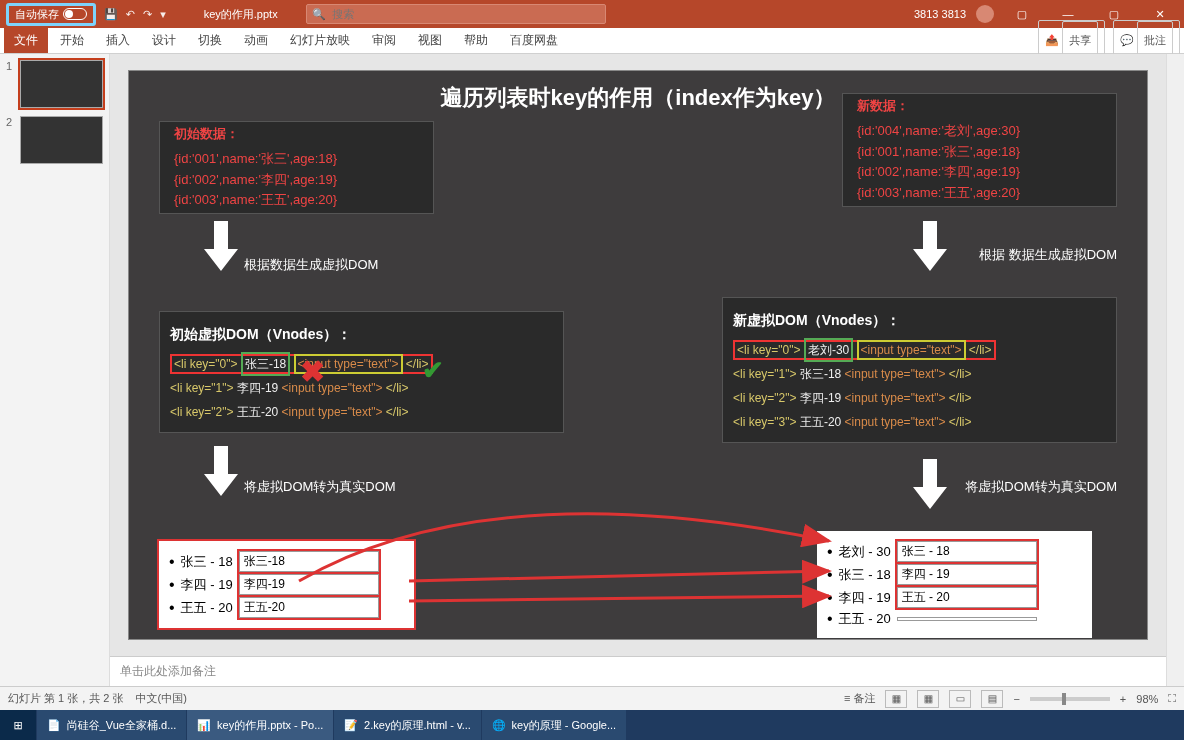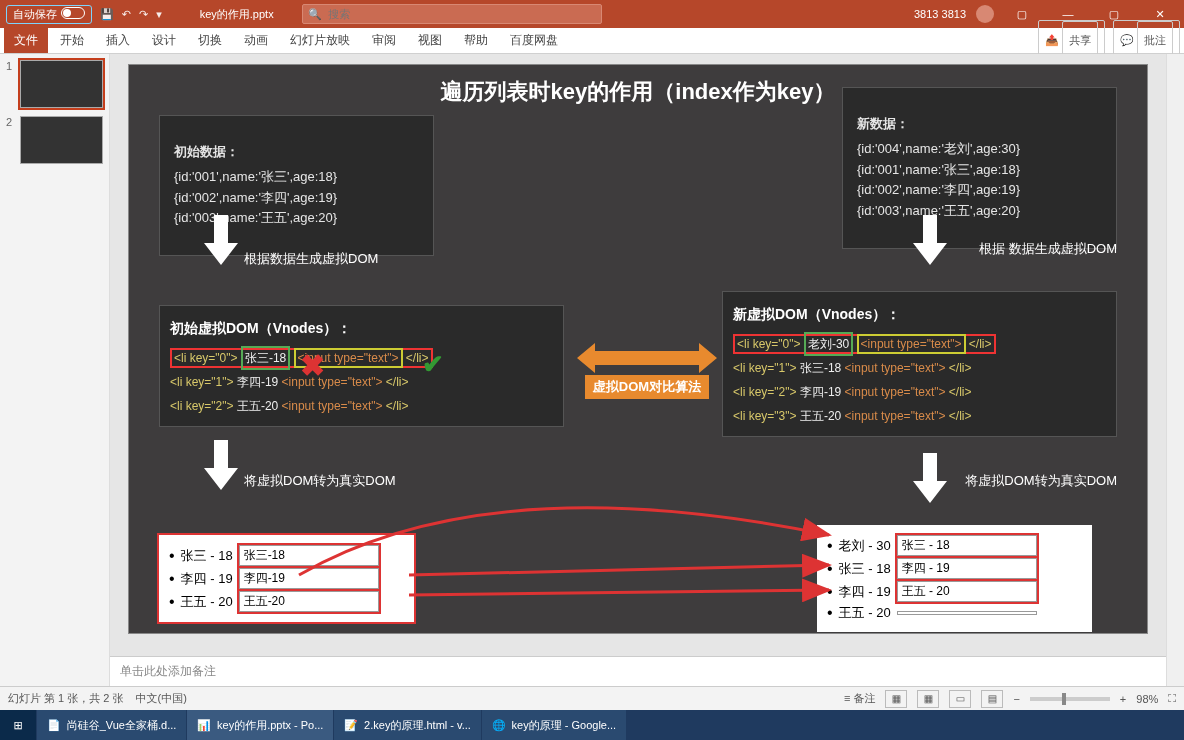--- a/index.html
+++ b/index.html
@@ -1,40 +1,40 @@
 <!DOCTYPE html>
 <html><head>
 <meta charset="utf-8">
 <style>
 *{box-sizing:border-box;margin:0;padding:0;font-family:"Microsoft YaHei","Segoe UI",sans-serif}
 body{width:1184px;height:740px;overflow:hidden;background:#fff;display:flex;flex-direction:column}
 .titlebar{height:28px;background:#b6472a;display:flex;align-items:center;color:#fff;font-size:11px;padding:0 6px;gap:8px}
-.titlebar .auto{border:1px solid #7dd3fc;border-radius:3px;padding:1px 6px;display:flex;gap:4px}
+.titlebar .auto{border:3px solid #7dd3fc;border-radius:3px;padding:1px 6px;display:flex;align-items:center;gap:4px}
 .titlebar .tool{opacity:.9;cursor:pointer}
 .titlebar .fname{flex:0 0 auto;margin-left:30px}
 .titlebar .search{flex:0 0 300px;height:20px;background:#ca6b52;border:1px solid #d88873;border-radius:2px;display:flex;align-items:center;padding:0 6px;gap:6px;margin:0 20px}
 .titlebar .search input{background:transparent;border:none;color:#fff;font-size:11px;outline:none;width:100%}
 .titlebar .rgrp{margin-left:auto;display:flex;align-items:center;gap:10px}
 .titlebar .winbtn{width:36px;height:28px;display:flex;align-items:center;justify-content:center}
 .ribbon-tabs{height:26px;background:#fff;border-bottom:1px solid #d0d0d0;display:flex;align-items:center;font-size:12px;padding:0 4px;gap:2px}
 .ribbon-tabs .tab{padding:4px 10px;color:#444;cursor:pointer}
 .ribbon-tabs .tab.file{background:#b6472a;color:#fff}
 .ribbon-tabs .rside{margin-left:auto;display:flex;gap:8px;font-size:11px;color:#555}
 .ribbon-tabs .rside span{border:1px solid #ccc;padding:12px 6px;border-radius:2px}
 .maincols{flex:1;display:flex;min-height:0}
 .thumbs{width:110px;background:#f3f3f3;border-right:1px solid #ddd;padding:6px;display:flex;flex-direction:column;gap:8px;overflow:hidden}
 .thumb-wrap{display:flex;gap:4px}
 .thumb-num{font-size:11px;color:#666;width:10px}
 .thumb{width:84px;height:48px;background:#333;border:1px solid #aaa}
 .thumb.active{outline:2px solid #c43e1c}
 .editor{flex:1;display:flex;flex-direction:column;background:#e6e6e6;min-width:0}
-.slide-wrap{flex:1;display:flex;align-items:flex-start;justify-content:center;padding:10px;min-height:0}
+.slide-wrap{flex:1;display:flex;align-items:center;justify-content:center;padding:10px;min-height:0}
 .slide{width:1020px;height:570px;background:#3e3c3d;position:relative;color:#fff;font-size:12px;border:1px solid #888}
 .slide-title{position:absolute;top:12px;left:0;right:0;text-align:center;font-size:22px;font-weight:bold}
-.databox{position:absolute;background:#2a2a2a;border:1px solid #555;padding:26px 14px;font-family:Consolas,monospace;font-size:13px;line-height:1.6;color:#e5e5e5}
+.databox{position:absolute;background:#2a2a2a;border:1px solid #555;padding:2px 14px;font-family:Consolas,monospace;font-size:13px;line-height:1.6;color:#ef4444}
 .databox .hd{font-weight:bold;margin-bottom:4px}
 .downarrow{position:absolute;color:#fff}
 .downarrow svg{width:34px;height:50px}
 .lbl{position:absolute;font-size:13px;color:#fff}
 .vnodebox{position:absolute;background:#2a2a2a;border:1px solid #555;padding:8px 10px;font-family:Consolas,monospace;font-size:12px;line-height:2}
 .vnodebox .hd{font-weight:bold;font-size:14px;margin-bottom:4px}
 .codeline{color:#eee;white-space:nowrap}
 .tag-yel{color:#d8c86a}
 .tag-or{color:#d88b4a}
 .redbox{border:2px solid #e33;padding:1px 2px}
@@ -161,26 +161,20 @@
         </div>
 
         <div class="vnodebox" style="top:226px;right:30px;width:395px">
           <div class="hd">新虚拟DOM（Vnodes）：</div>
           <div class="codeline"><span class="redbox"><span class="tag-yel">&lt;li key="0"&gt;</span> <span class="greenbox">老刘-30</span> <span class="yelbox tag-or">&lt;input type="text"&gt;</span> <span class="tag-yel">&lt;/li&gt;</span></span></div>
           <div class="codeline"><span class="tag-yel">&lt;li key="1"&gt;</span> 张三-18 <span class="tag-or">&lt;input type="text"&gt;</span> <span class="tag-yel">&lt;/li&gt;</span></div>
           <div class="codeline"><span class="tag-yel">&lt;li key="2"&gt;</span> 李四-19 <span class="tag-or">&lt;input type="text"&gt;</span> <span class="tag-yel">&lt;/li&gt;</span></div>
           <div class="codeline"><span class="tag-yel">&lt;li key="3"&gt;</span> 王五-20 <span class="tag-or">&lt;input type="text"&gt;</span> <span class="tag-yel">&lt;/li&gt;</span></div>
         </div>
 
-        <div class="dbl-arrow" style="top:278px;left:448px">
-          <svg width="140" height="30" viewBox="0 0 140 30">
-              <path d="M0 15 L18 0 L18 8 L122 8 L122 0 L140 15 L122 30 L122 22 L18 22 L18 30 Z" fill="#e88a2e"></path>
-            </svg>
-          <div class="t">虚拟DOM对比算法</div>
-        </div>
 
         <div class="downarrow" style="top:375px;left:75px"><svg viewBox="0 0 34 50">
               <path d="M10 0h14v28h10L17 50 0 28h10z" fill="#fff"></path>
             </svg></div>
         <div class="lbl" style="top:407px;left:115px">将虚拟DOM转为真实DOM</div>
         <div class="downarrow" style="top:388px;right:200px"><svg viewBox="0 0 34 50">
               <path d="M10 0h14v28h10L17 50 0 28h10z" fill="#fff"></path>
             </svg></div>
         <div class="lbl" style="top:407px;right:30px">将虚拟DOM转为真实DOM</div>
 

